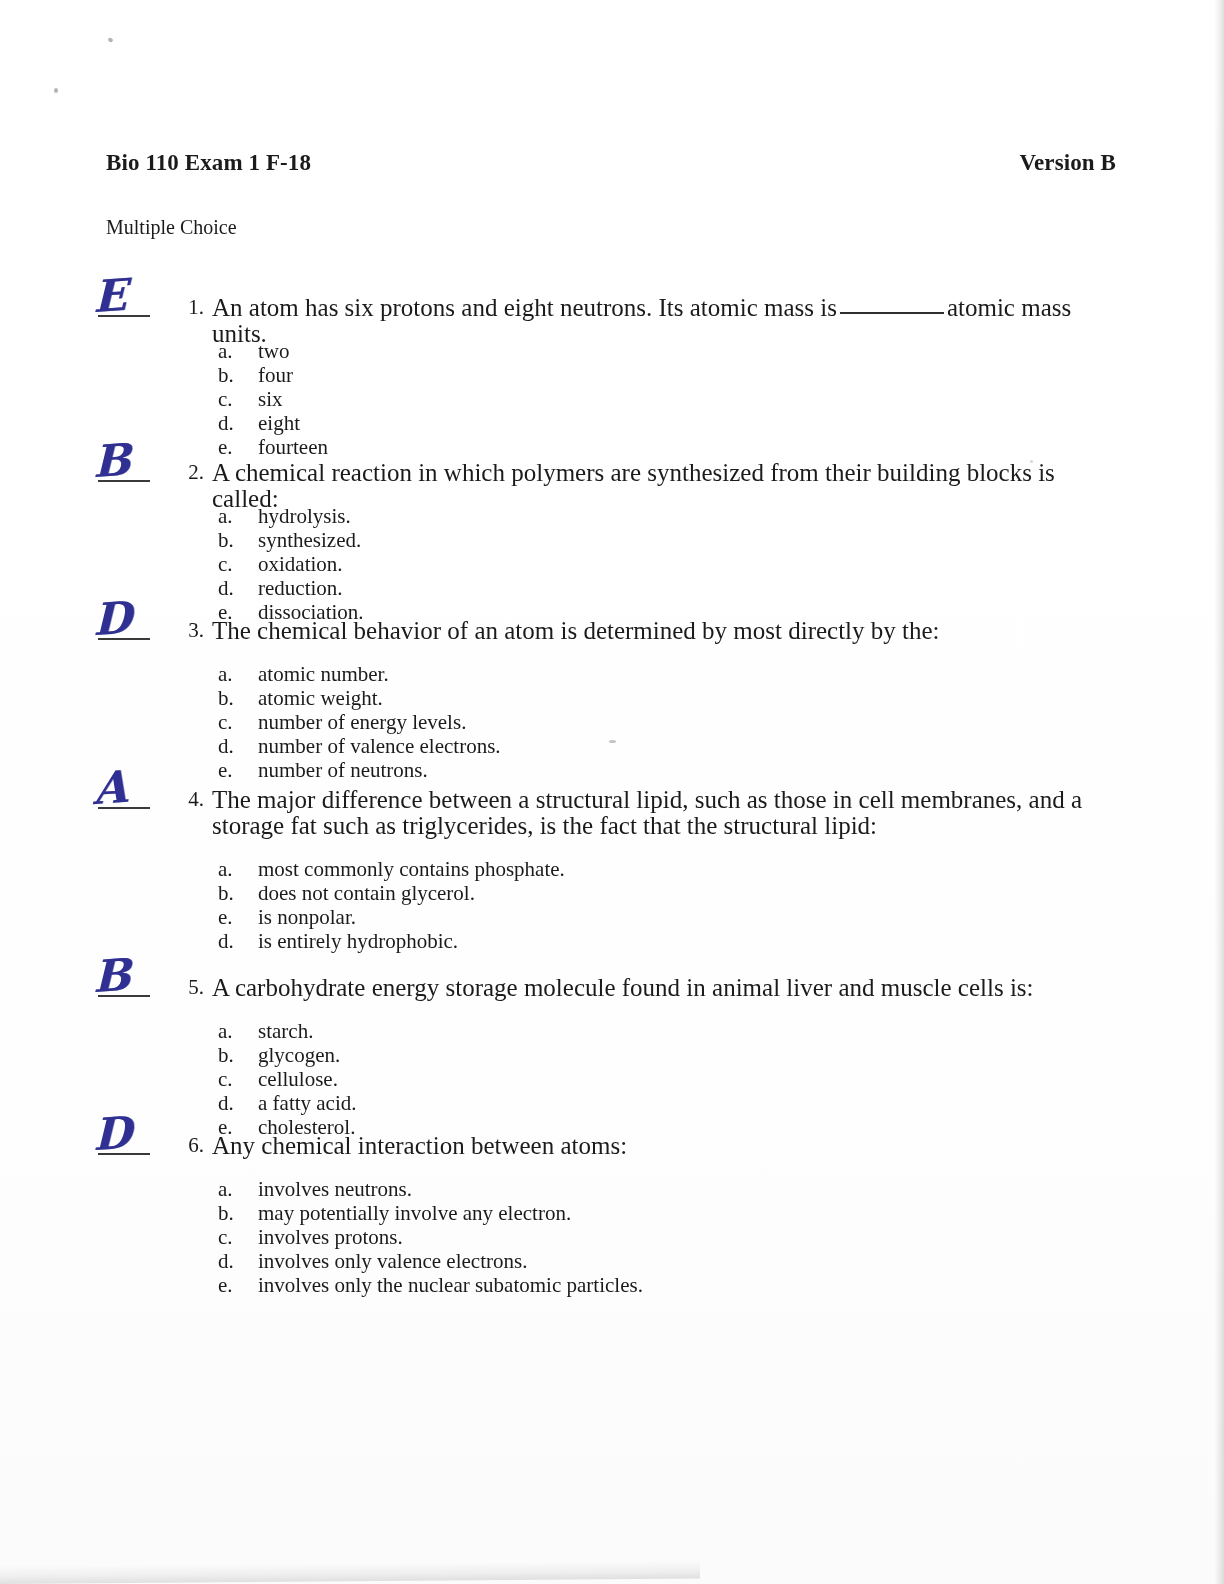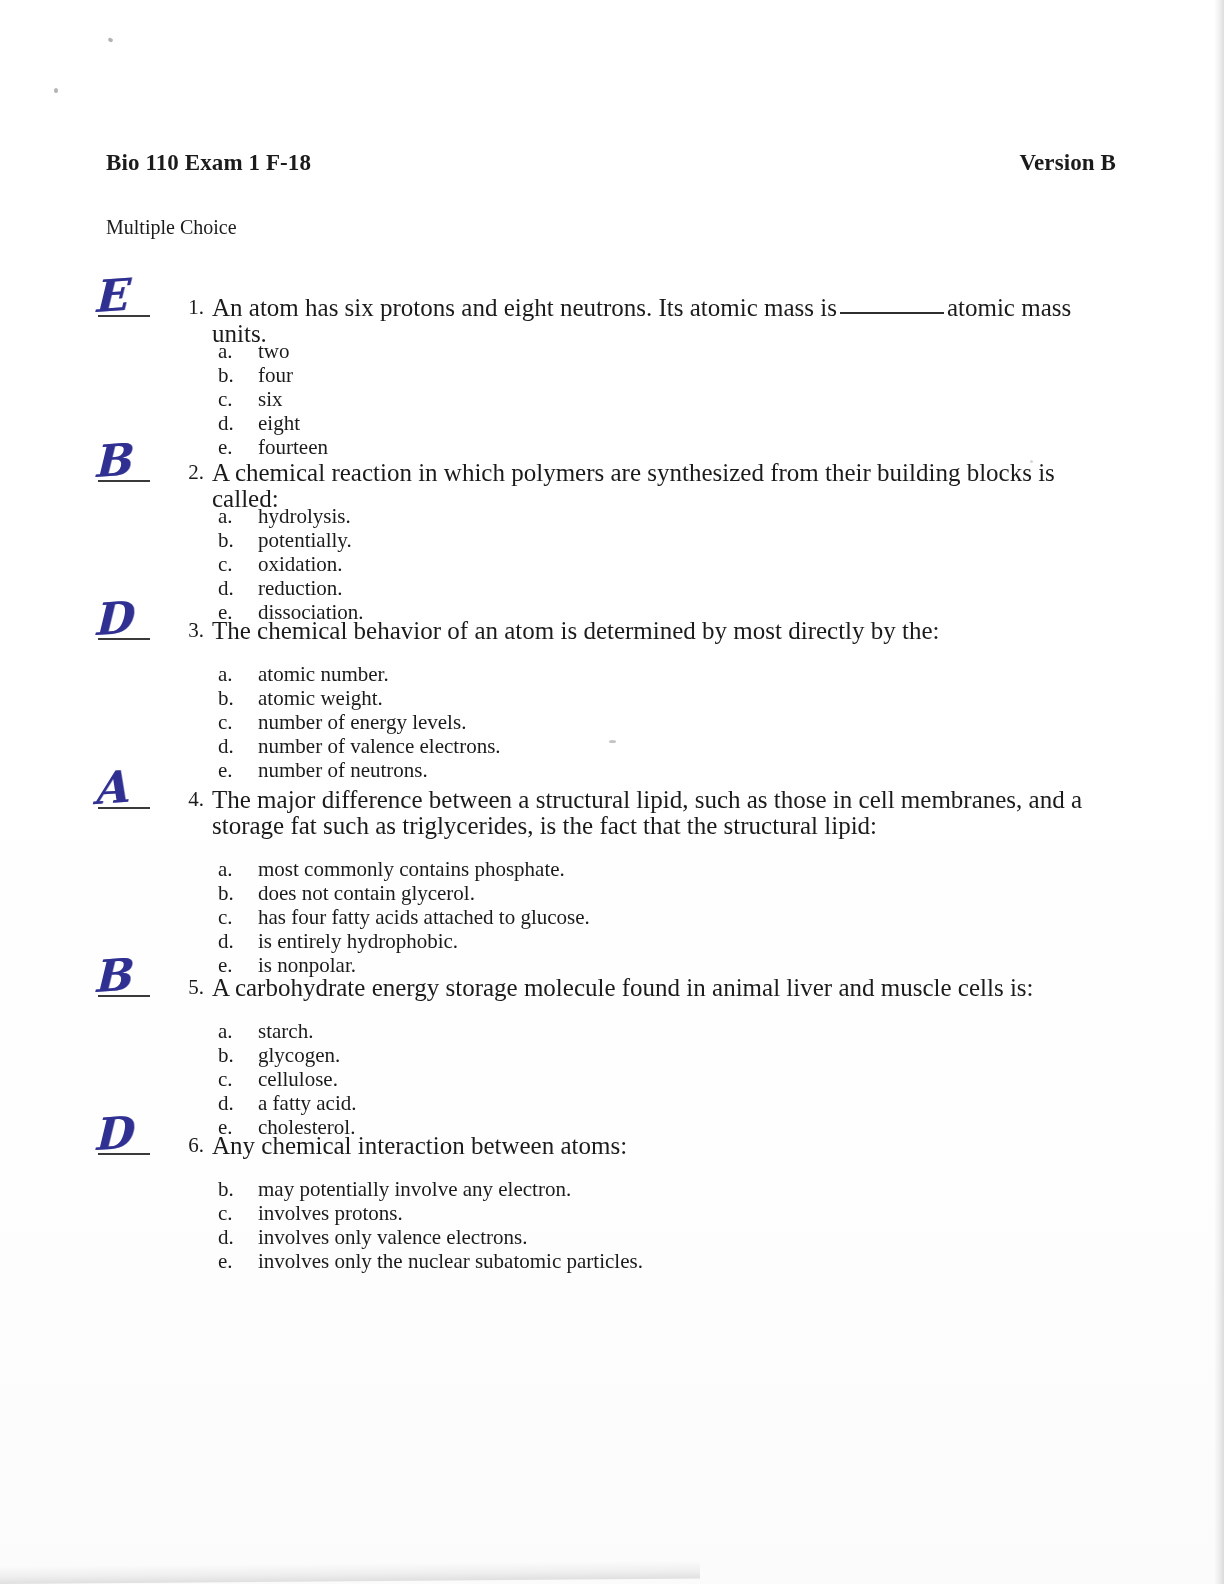--- a/index.html
+++ b/index.html
@@ -239,21 +239,21 @@
         <div class="answer-rule"></div>
         <div class="answer-mark">B</div>
       </div>
       <div class="q-number">2.</div>
       <div class="q-text">A chemical reaction in which polymers are synthesized from their building blocks is called:</div>
       <ul class="options">
         <li class="option">
           <span class="opt-letter">a.</span><span class="opt-text">hydrolysis.</span>
         </li>
         <li class="option">
-          <span class="opt-letter">b.</span><span class="opt-text">potentially.</span>
+          <span class="opt-letter">b.</span><span class="opt-text">synthesized.</span>
         </li>
         <li class="option">
           <span class="opt-letter">c.</span><span class="opt-text">oxidation.</span>
         </li>
         <li class="option">
           <span class="opt-letter">d.</span><span class="opt-text">reduction.</span>
         </li>
         <li class="option">
           <span class="opt-letter">e.</span><span class="opt-text">dissociation.</span>
         </li>
@@ -294,27 +294,24 @@
       <div class="q-number">4.</div>
       <div class="q-text">The major difference between a structural lipid, such as those in cell membranes, and a storage fat such as triglycerides, is the fact that the structural lipid:</div>
       <ul class="options">
         <li class="option">
           <span class="opt-letter">a.</span><span class="opt-text">most commonly contains phosphate.</span>
         </li>
         <li class="option">
           <span class="opt-letter">b.</span><span class="opt-text">does not contain glycerol.</span>
         </li>
         <li class="option">
-          <span class="opt-letter">c.</span><span class="opt-text">has four fatty acids attached to glucose.</span>
+          <span class="opt-letter">e.</span><span class="opt-text">is nonpolar.</span>
         </li>
         <li class="option">
           <span class="opt-letter">d.</span><span class="opt-text">is entirely hydrophobic.</span>
-        </li>
-        <li class="option">
-          <span class="opt-letter">e.</span><span class="opt-text">is nonpolar.</span>
         </li>
       </ul>
     </div>
 
     <div class="question" id="q5">
       <div class="answer-slot">
         <div class="answer-rule"></div>
         <div class="answer-mark">B</div>
       </div>
       <div class="q-number">5.</div>
@@ -339,20 +336,23 @@
     </div>
 
     <div class="question" id="q6">
       <div class="answer-slot">
         <div class="answer-rule"></div>
         <div class="answer-mark">D</div>
       </div>
       <div class="q-number">6.</div>
       <div class="q-text">Any chemical interaction between atoms:</div>
       <ul class="options">
+        <li class="option">
+          <span class="opt-letter">a.</span><span class="opt-text">involves neutrons.</span>
+        </li>
         <li class="option">
           <span class="opt-letter">b.</span><span class="opt-text">may potentially involve any electron.</span>
         </li>
         <li class="option">
           <span class="opt-letter">c.</span><span class="opt-text">involves protons.</span>
         </li>
         <li class="option">
           <span class="opt-letter">d.</span><span class="opt-text">involves only valence electrons.</span>
         </li>
         <li class="option">

